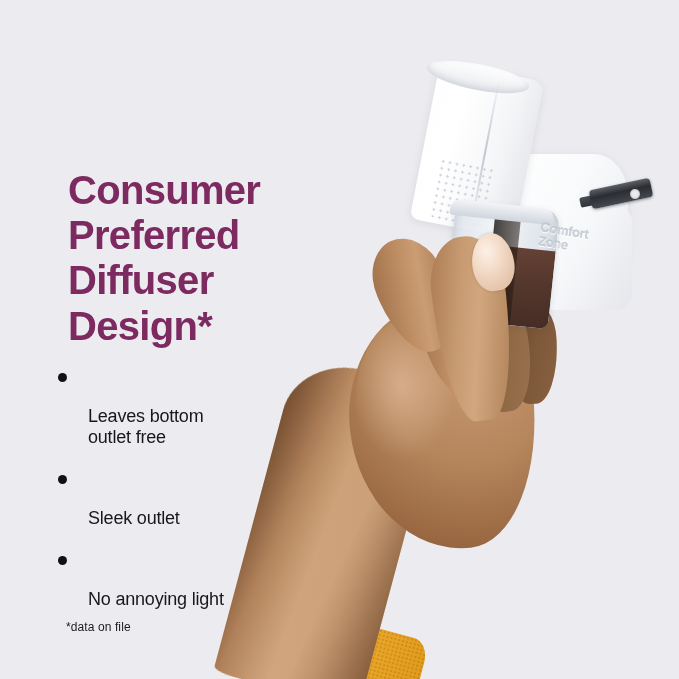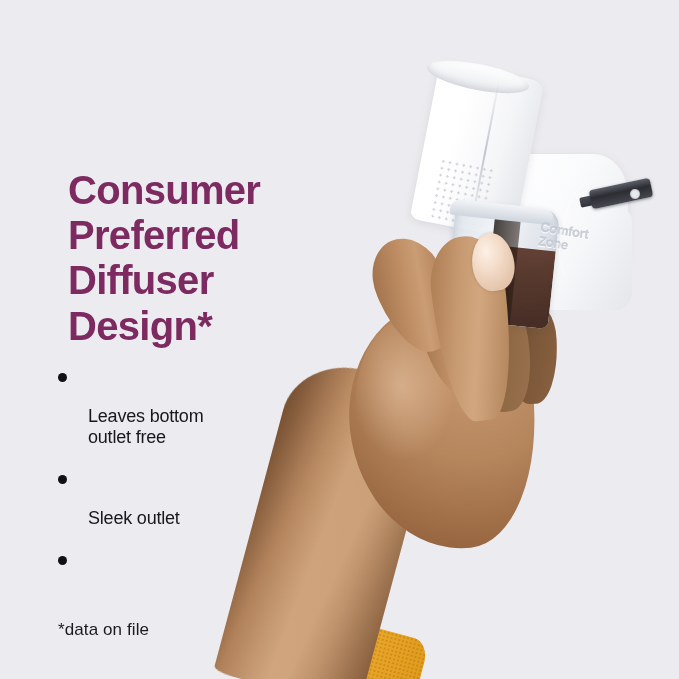--- a/index.html
+++ b/index.html
@@ -55,24 +55,24 @@
   .bullets li .dot{
     position:absolute;
     left:2px;
     top:9px;
     width:9px;height:9px;
     border-radius:50%;
     background:#111114;
   }
   .footnote{
     position:absolute;
-    left:58px;
+    left:66px;
     top:620px;
     color:#1b1b1f;
-    font-size:17px;
+    font-size:12px;
     letter-spacing:0.1px;
   }
 
   
   .photo{
     position:absolute;
     left:0;top:0;
     width:679px;height:679px;
     pointer-events:none;
   }
@@ -380,18 +380,19 @@
       <span class="dot"></span>
       <span>Leaves bottom
 outlet free</span>
     </li>
     <li>
       <span class="dot"></span>
       <span>Sleek outlet</span>
     </li>
     <li>
       <span class="dot"></span>
+      <span>No annoying light</span>
     </li>
   </ul>
 
   <div class="footnote">*data on file</div>
 
 </div>
 
 </body></html>

